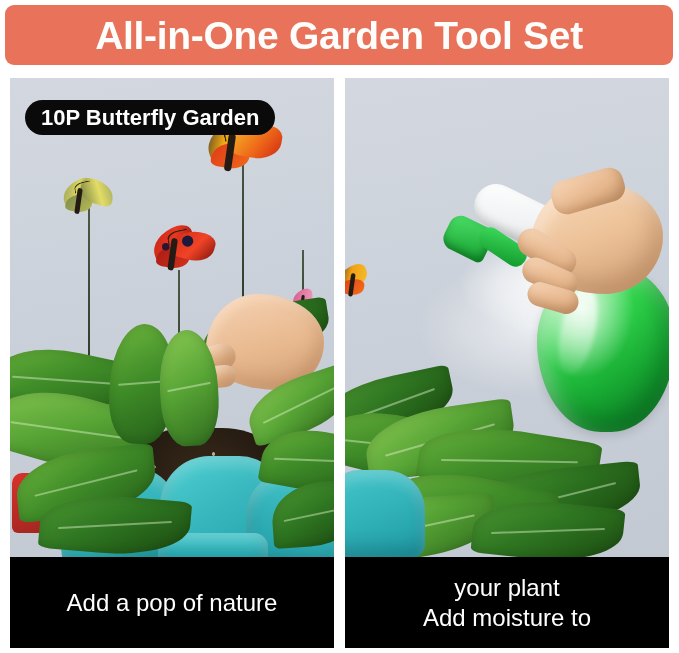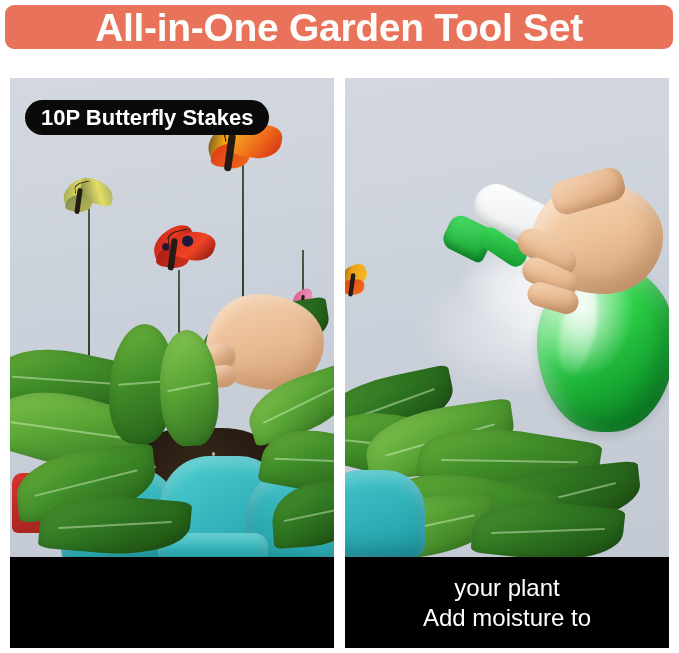--- a/index.html
+++ b/index.html
@@ -5,21 +5,21 @@
   html,body{margin:0;padding:0;background:#ffffff;}
   body{
     width:679px;height:653px;overflow:hidden;
     font-family:"Liberation Sans","DejaVu Sans",sans-serif;
     -webkit-font-smoothing:antialiased;
   }
   .page{position:relative;width:679px;height:653px;background:#ffffff;}
 
   
   .banner{
-    position:absolute;left:5px;top:5px;width:668px;height:44px;
+    position:absolute;left:5px;top:5px;width:668px;height:60px;
     background:#e8735a;border-radius:9px;
     display:flex;align-items:center;justify-content:center;
   }
   .banner-text{
     color:#fdfdfb;font-size:39px;font-weight:bold;letter-spacing:-0.3px;
     white-space:nowrap;line-height:1;
   }
 
   
   .panels{position:absolute;left:0;top:78px;width:679px;height:575px;}
@@ -222,25 +222,26 @@
         <div class="leaf lite" style="left:-18px;top:316px;width:150px;height:72px;transform:rotate(16deg);"></div>
         <div class="leaf" style="left:6px;top:372px;width:140px;height:66px;transform:rotate(-6deg);"></div>
         <div class="leaf dark" style="left:30px;top:418px;width:150px;height:58px;transform:rotate(5deg);"></div>
         <div class="leaf lite" style="left:236px;top:300px;width:108px;height:54px;transform:rotate(-18deg);"></div>
         <div class="leaf" style="left:252px;top:352px;width:96px;height:60px;transform:rotate(10deg);"></div>
         <div class="leaf dark" style="left:262px;top:404px;width:90px;height:64px;transform:rotate(-4deg);"></div>
         <div class="leaf" style="left:100px;top:246px;width:64px;height:120px;border-radius:50% 50% 40% 40%;transform:rotate(4deg);"></div>
         <div class="leaf lite" style="left:150px;top:252px;width:58px;height:116px;border-radius:50% 50% 40% 40%;transform:rotate(-3deg);"></div>
 
         <div class="pill">
-          <span class="pill-text">10P Butterfly Stakes</span>
+          <span class="pill-text">10P Butterfly Garden</span>
         </div>
       </div>
 
       <div class="caption">
+        <span class="caption-line">Add a pop of nature</span>
       </div>
     </div>
 
     <div class="panel panel-right">
       <div class="photo">
 
         <div class="bfly" style="left:-8px;top:188px;transform:scale(.9);">
           <div class="w wu" style="background:linear-gradient(120deg,#3d3326,#f0a114 45%,#f4c131);"></div>
           <div class="w wl" style="background:linear-gradient(120deg,#e03c15,#f2711c);"></div>
           <div class="body"></div>

